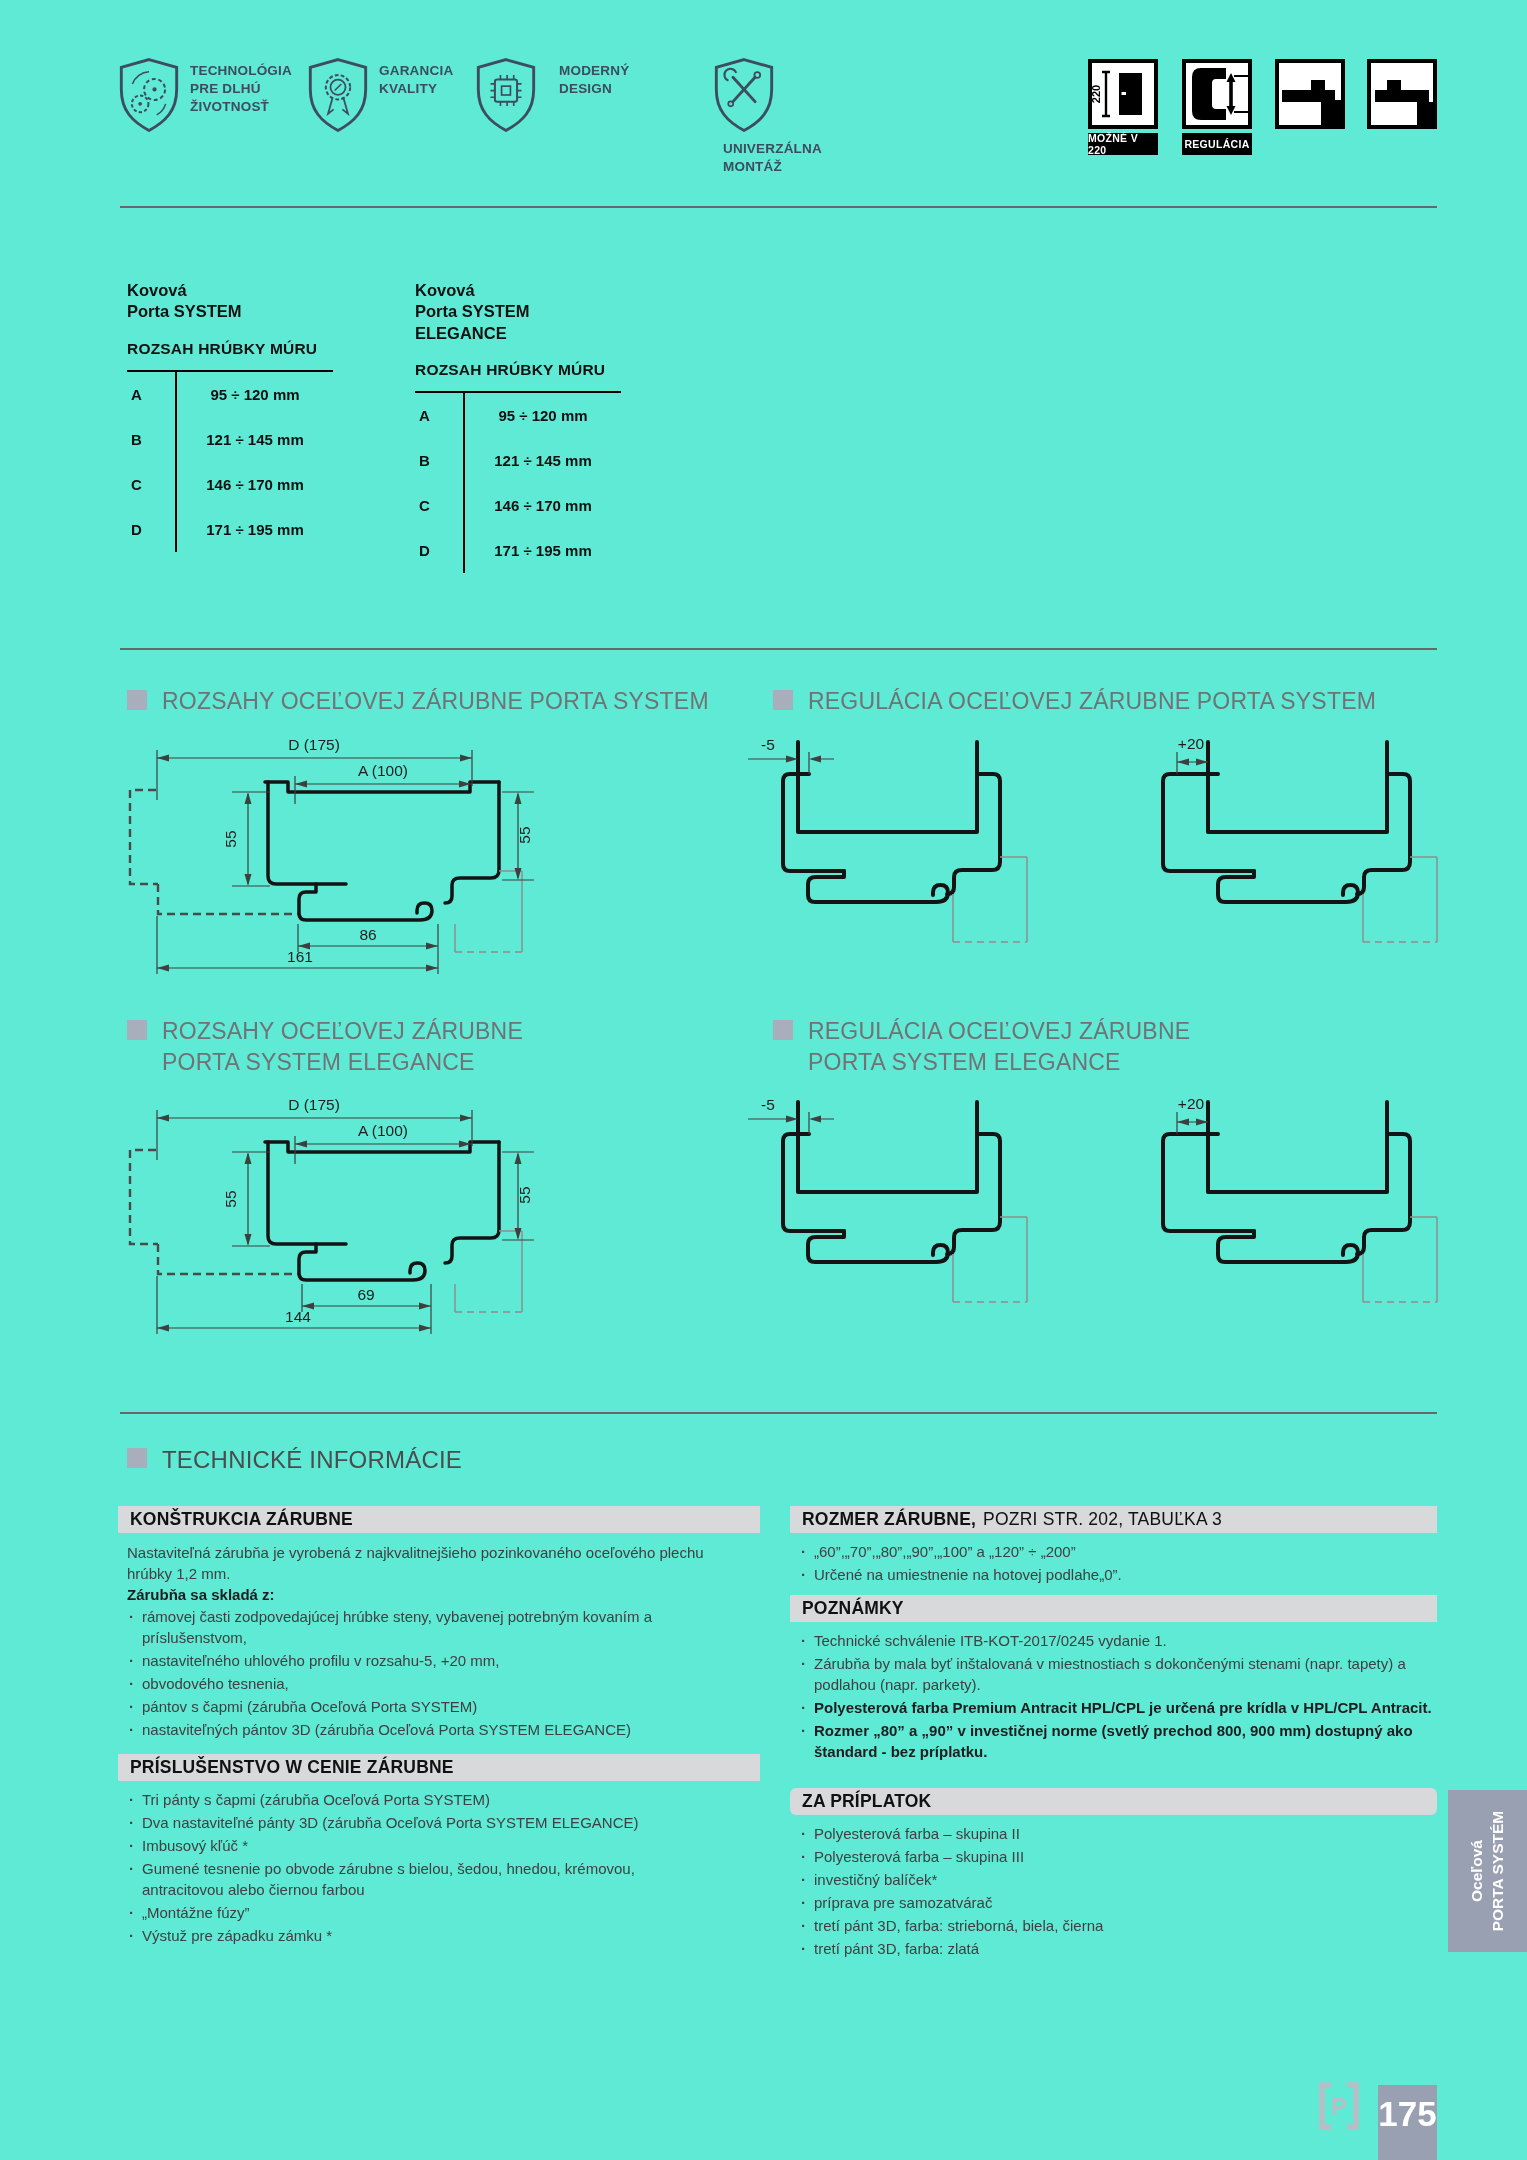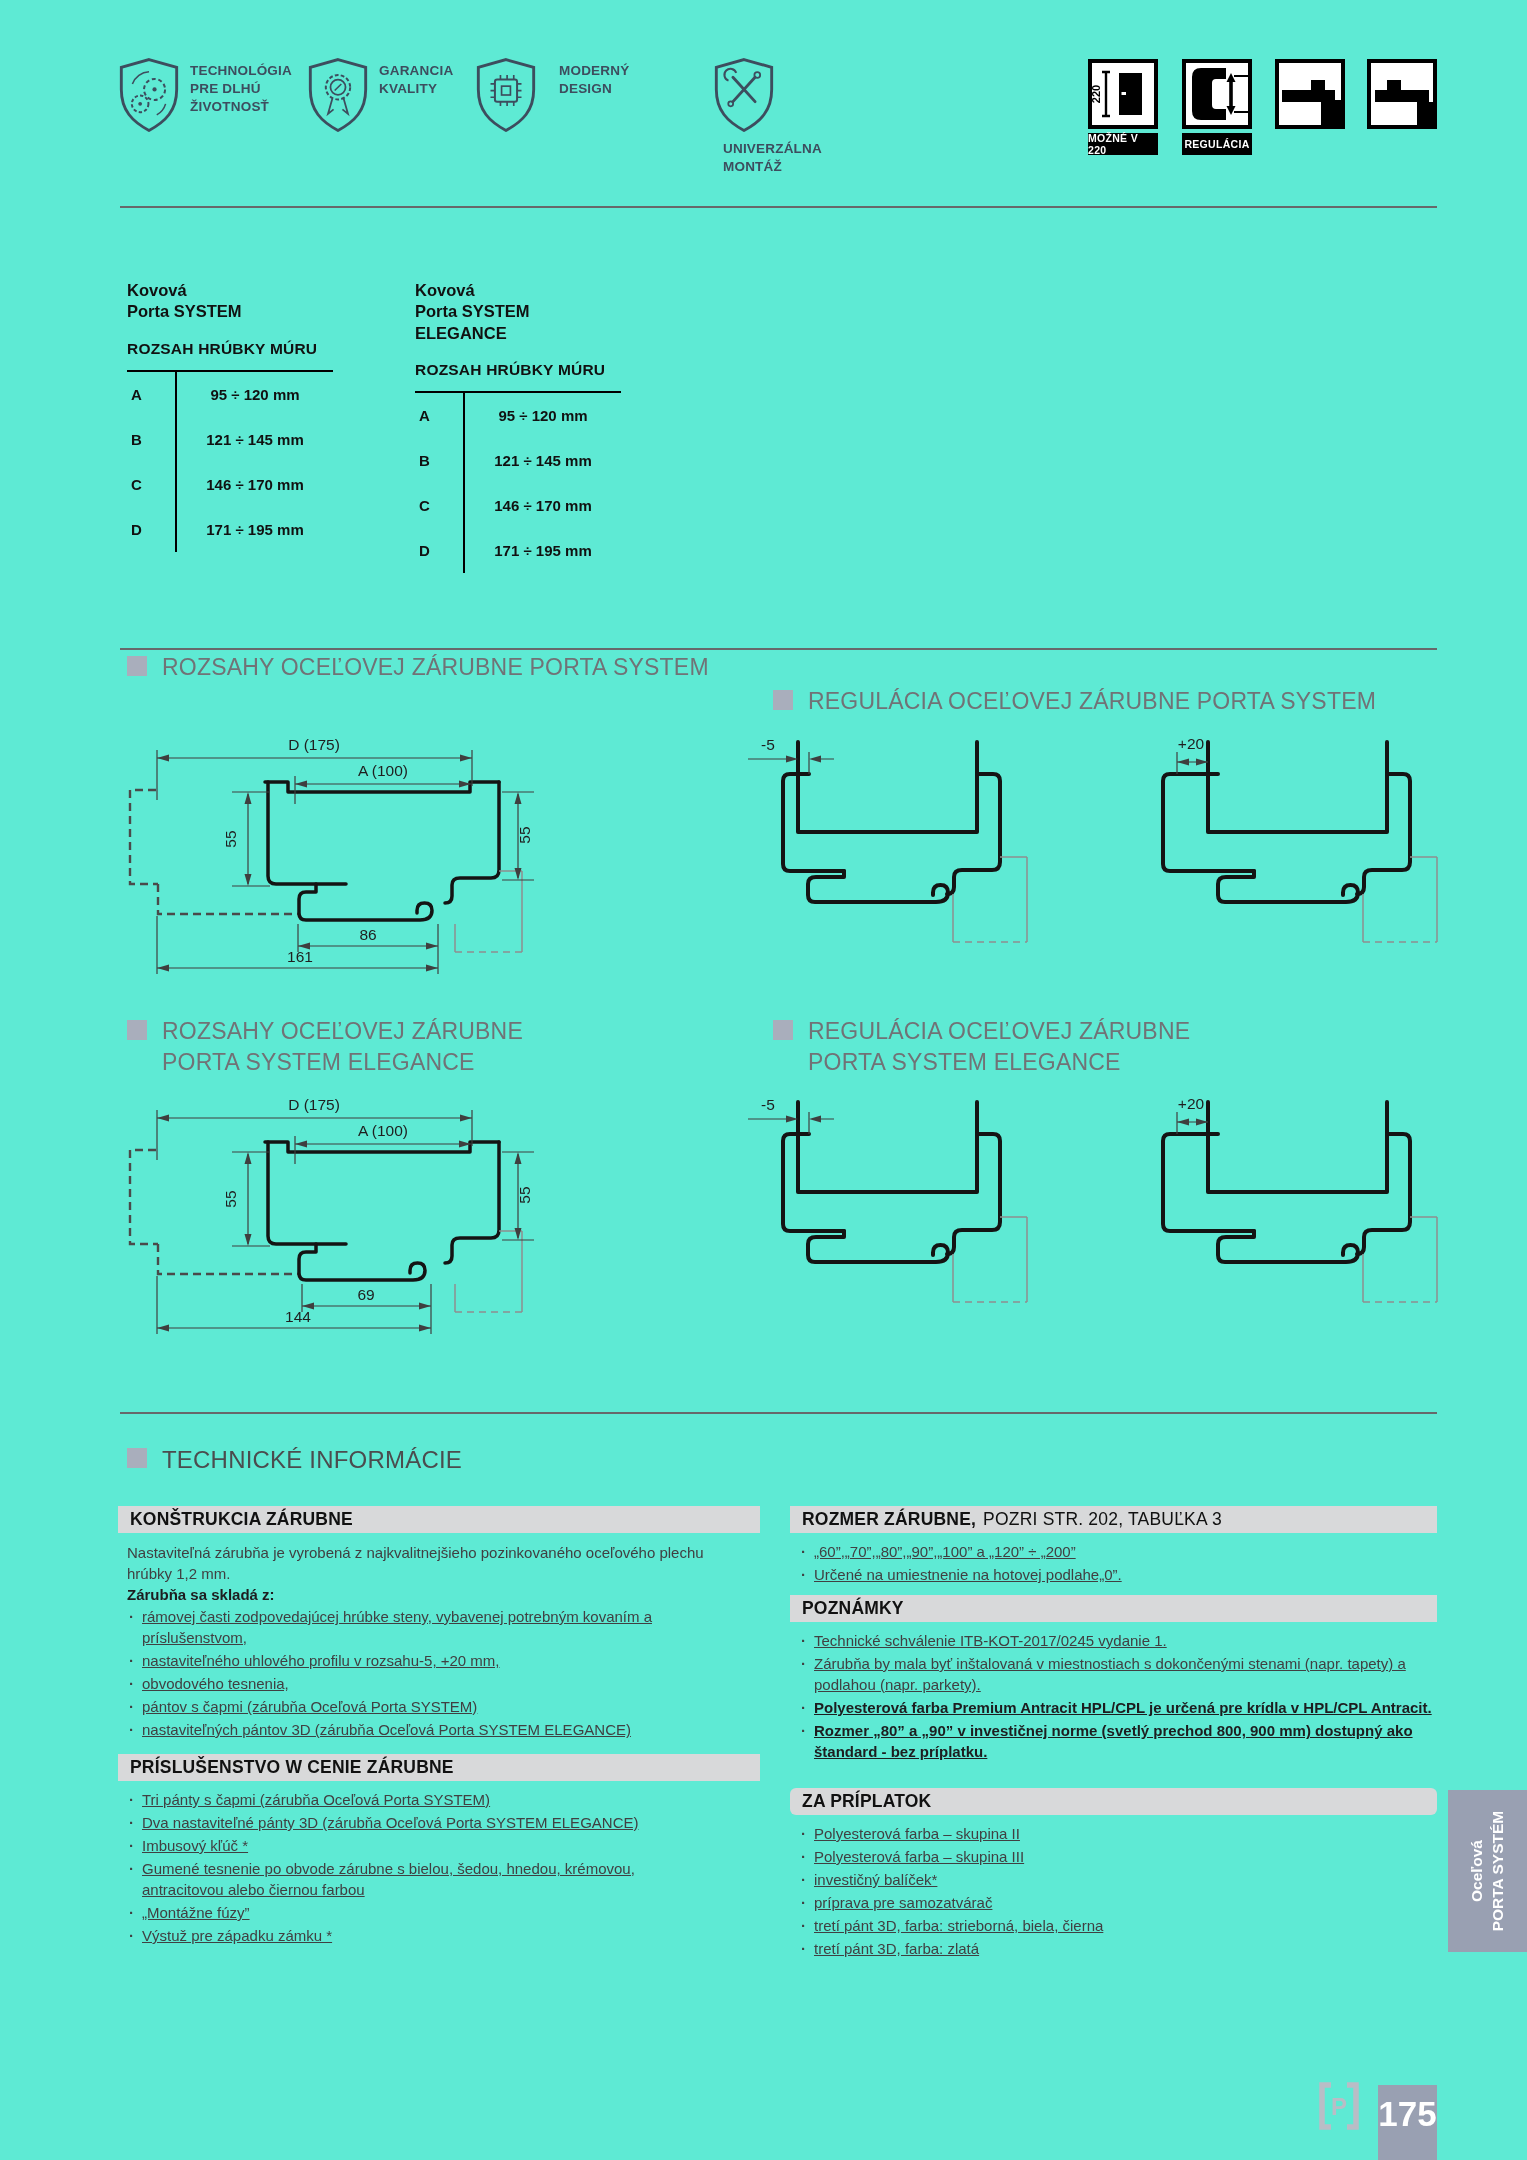--- a/index.html
+++ b/index.html
@@ -38,21 +38,21 @@
 
   
   .tcol{position:absolute;}
   .bar{background:#d8d9da;height:27px;line-height:27px;padding-left:12px;font-size:17.5px;
        font-weight:700;color:#111;letter-spacing:.2px;}
   .bar .br{font-weight:400;margin-left:7px;}
   .tpad{padding-left:9px;}
   .intro{width:585px;font-size:15px;line-height:21px;color:#404042;margin:9px 0 0 0;}
   .subt{font-size:15px;line-height:21px;font-weight:700;color:#1d1d1f;}
   ul.tl{list-style:none;margin:1px 0 0 0;padding:0;width:592px;}
-  ul.tl li{position:relative;padding-left:15px;font-size:15px;line-height:21px;color:#404042;margin-bottom:2px;text-decoration:underline;}
+  ul.tl li{position:relative;padding-left:15px;font-size:15px;line-height:21px;color:#404042;margin-bottom:2px;}
   ul.tl li::before{content:"\00B7";position:absolute;left:2px;font-weight:700;color:#404042;}
   ul.tl li.b{font-weight:700;color:#1d1d1f;}
   .tcol-r ul.tl{width:636px;}
 
   
   svg text.dim{font-family:"Liberation Sans",sans-serif;font-size:15.5px;fill:#1f1f1f;}
 
   
   .side-tab{position:absolute;left:1448px;top:1790px;width:79px;height:162px;background:#99a0b2;}
   .side-tab .inner{position:absolute;left:50%;top:50%;width:162px;
@@ -195,21 +195,21 @@
         </div>
       <div class="mt-row">
           <div class="mt-letter">D</div>
           <div class="mt-val">171 ÷ 195 mm</div>
         </div>
     </div>
   </div>
 
   <div class="rule" style="top:648px;"></div>
 
-  <div class="shead" style="left:127px;top:652px;justify-content:space-between;">
+  <div class="shead" style="left:127px;top:686px;justify-content:space-between;">
     <span class="sq"></span>
     <span>ROZSAHY OCEĽOVEJ ZÁRUBNE PORTA SYSTEM</span>
   </div>
   <div class="shead" style="left:773px;top:686px;">
     <span class="sq"></span>
     <span>REGULÁCIA OCEĽOVEJ ZÁRUBNE PORTA SYSTEM</span>
   </div>
 
   <svg class="abs" style="left:118px;top:728px;" width="425" height="250" viewBox="0 0 425 250">
 

